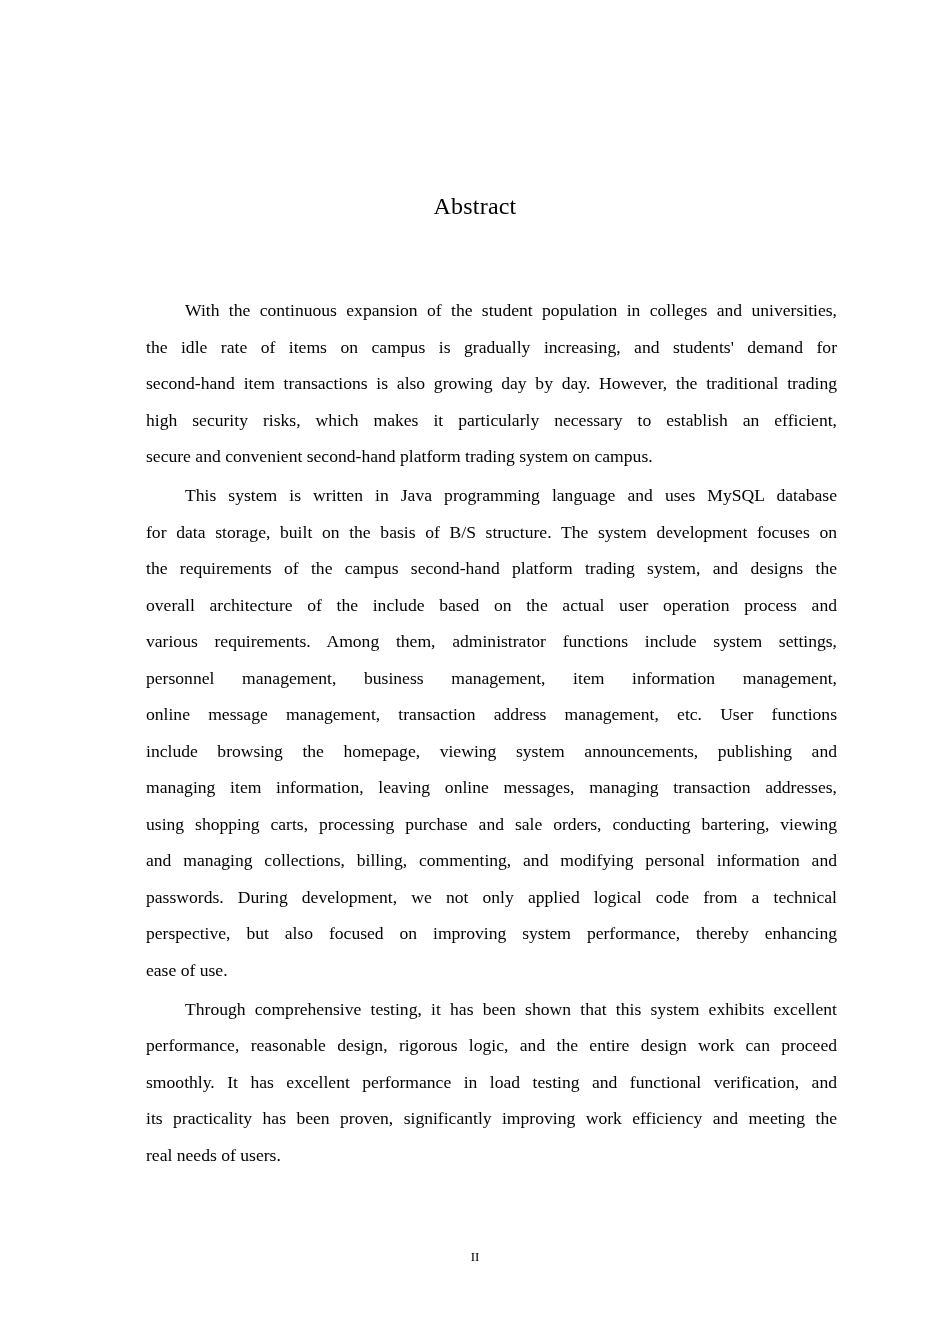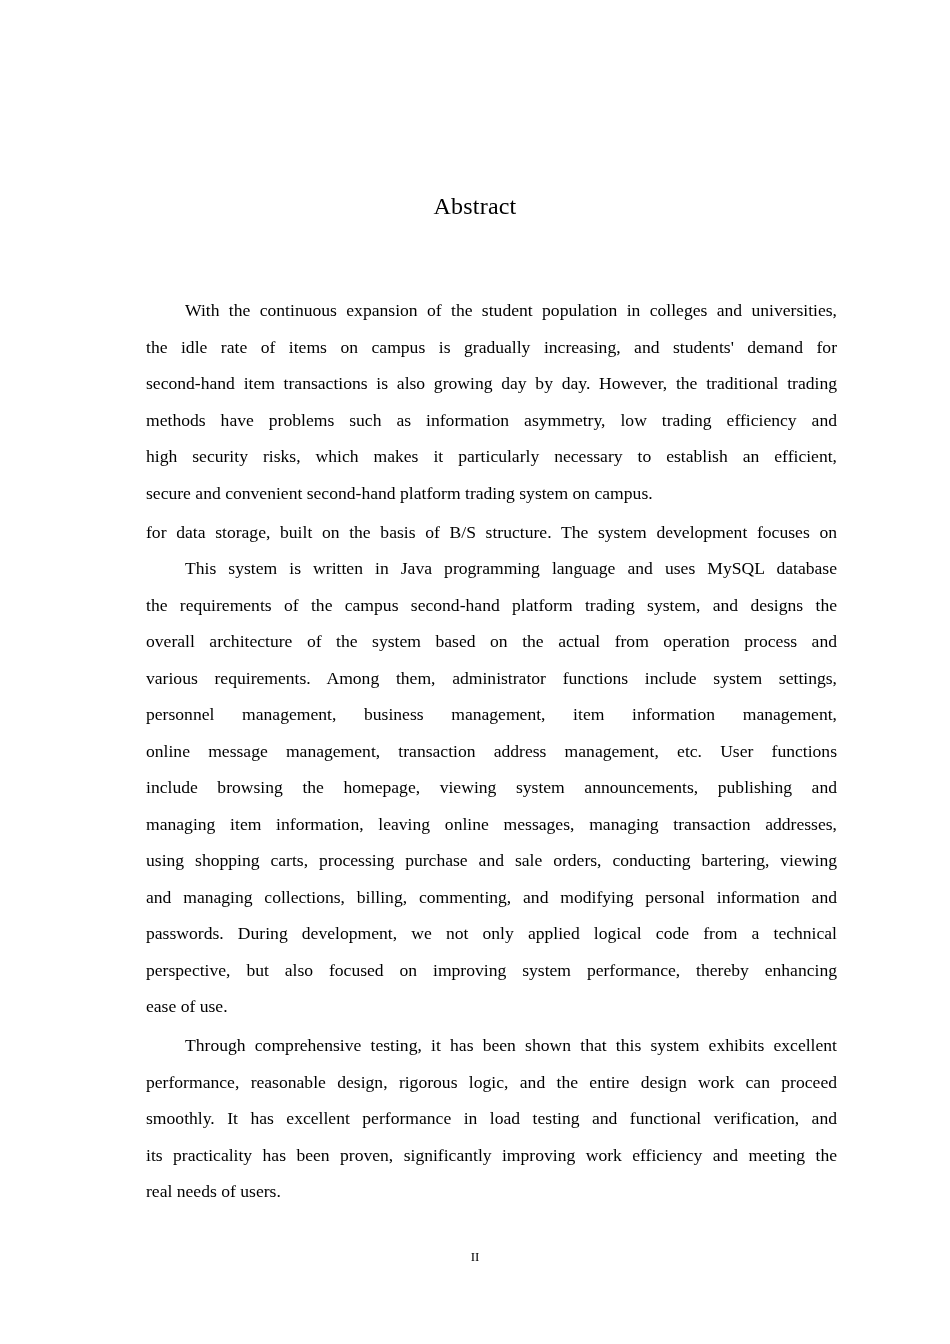--- a/index.html
+++ b/index.html
@@ -78,30 +78,29 @@
 <div class="page">
 
   <div class="title">Abstract</div>
 
   <div class="body-text" style="top: 292px;">
 
     <div class="para">
       <span class="line indent">With the continuous expansion of the student population in colleges and universities,</span>
       <span class="line">the idle rate of items on campus is gradually increasing, and students' demand for</span>
       <span class="line">second-hand item transactions is also growing day by day. However, the traditional trading</span>
-      <span class="line">methods have problems such as information asymmetry, low trading efficiency and</span>
       <span class="line">high security risks, which makes it particularly necessary to establish an efficient,</span>
       <span class="line last">secure and convenient second-hand platform trading system on campus.</span>
     </div>
 
     <div class="para">
+      <span class="line indent">This system is written in Java programming language and uses MySQL database</span>
       <span class="line">for data storage, built on the basis of B/S structure. The system development focuses on</span>
-      <span class="line indent">This system is written in Java programming language and uses MySQL database</span>
       <span class="line">the requirements of the campus second-hand platform trading system, and designs the</span>
-      <span class="line">overall architecture of the system based on the actual from operation process and</span>
+      <span class="line">overall architecture of the include based on the actual user operation process and</span>
       <span class="line">various requirements. Among them, administrator functions include system settings,</span>
       <span class="line">personnel management, business management, item information management,</span>
       <span class="line">online message management, transaction address management, etc. User functions</span>
       <span class="line">include browsing the homepage, viewing system announcements, publishing and</span>
       <span class="line">managing item information, leaving online messages, managing transaction addresses,</span>
       <span class="line">using shopping carts, processing purchase and sale orders, conducting bartering, viewing</span>
       <span class="line">and managing collections, billing, commenting, and modifying personal information and</span>
       <span class="line">passwords. During development, we not only applied logical code from a technical</span>
       <span class="line">perspective, but also focused on improving system performance, thereby enhancing</span>
       <span class="line last">ease of use.</span>

